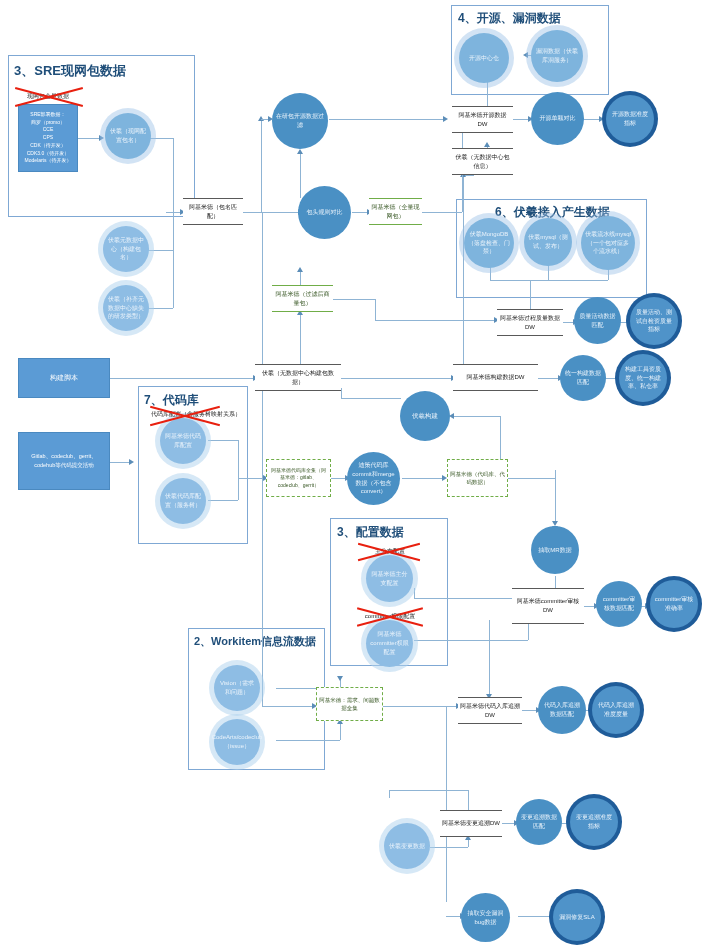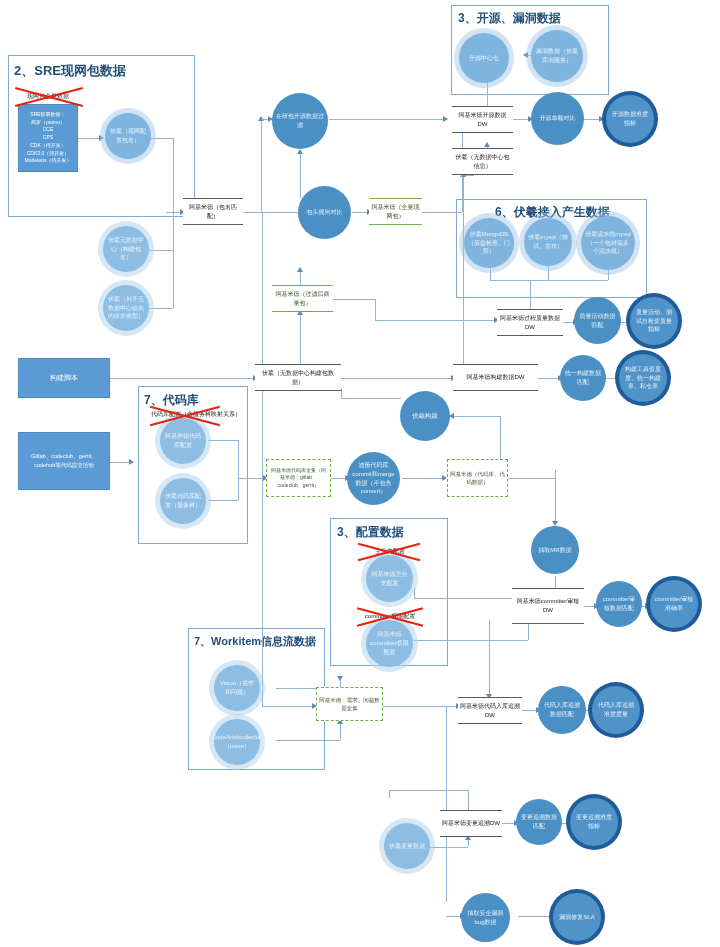--- a/index.html
+++ b/index.html
@@ -47,36 +47,36 @@
   .xout i.a{transform:rotate(15deg);}
   .xout i.b{transform:rotate(-15deg);}
   .xlabel{position:absolute;font-size:6px;color:#222;white-space:nowrap;text-align:center;}
 </style>
 </head>
 <body>
 
 <div id="canvas">
 
   <div class="group" style="left:8px;top:55px;width:185px;height:160px;"></div>
-  <div class="group-title" style="left:14px;top:62px;">2、SRE现网包数据</div>
+  <div class="group-title" style="left:14px;top:62px;">3、SRE现网包数据</div>
 
   <div class="group" style="left:451px;top:5px;width:156px;height:88px;"></div>
-  <div class="group-title" style="left:458px;top:10px;font-size:12px;">3、开源、漏洞数据</div>
+  <div class="group-title" style="left:458px;top:10px;font-size:12px;">4、开源、漏洞数据</div>
 
   <div class="group" style="left:456px;top:199px;width:189px;height:97px;"></div>
   <div class="group-title" style="left:463px;top:204px;font-size:12px;margin-left:32px;">6、伏羲接入产生数据</div>
 
   <div class="group" style="left:138px;top:386px;width:108px;height:156px;"></div>
   <div class="group-title" style="left:144px;top:392px;font-size:12px;">7、代码库</div>
 
   <div class="group" style="left:330px;top:518px;width:116px;height:146px;"></div>
   <div class="group-title" style="left:337px;top:524px;font-size:12px;">3、配置数据</div>
 
   <div class="group" style="left:188px;top:628px;width:135px;height:140px;"></div>
-  <div class="group-title" style="left:194px;top:634px;font-size:11px;">7、Workitem信息流数据</div>
+  <div class="group-title" style="left:194px;top:634px;font-size:11px;">2、Workitem信息流数据</div>
 
   <div class="ln lnh" style="left:78px;top:138px;width:22px;"></div>
   <div class="arw r" style="left:99px;top:134.5px;"></div>
 
   <div class="ln lnh" style="left:148px;top:138px;width:25px;"></div>
   <div class="ln lnv" style="left:173px;top:138px;height:74px;"></div>
 
   <div class="ln lnh" style="left:148px;top:250px;width:25px;"></div>
   <div class="ln lnv" style="left:173px;top:212px;height:38px;"></div>
 

